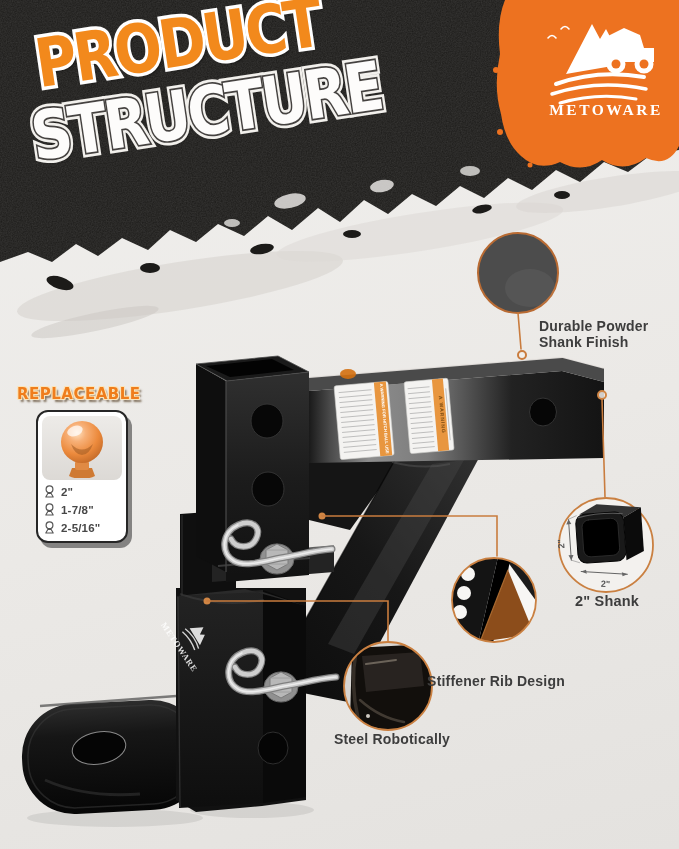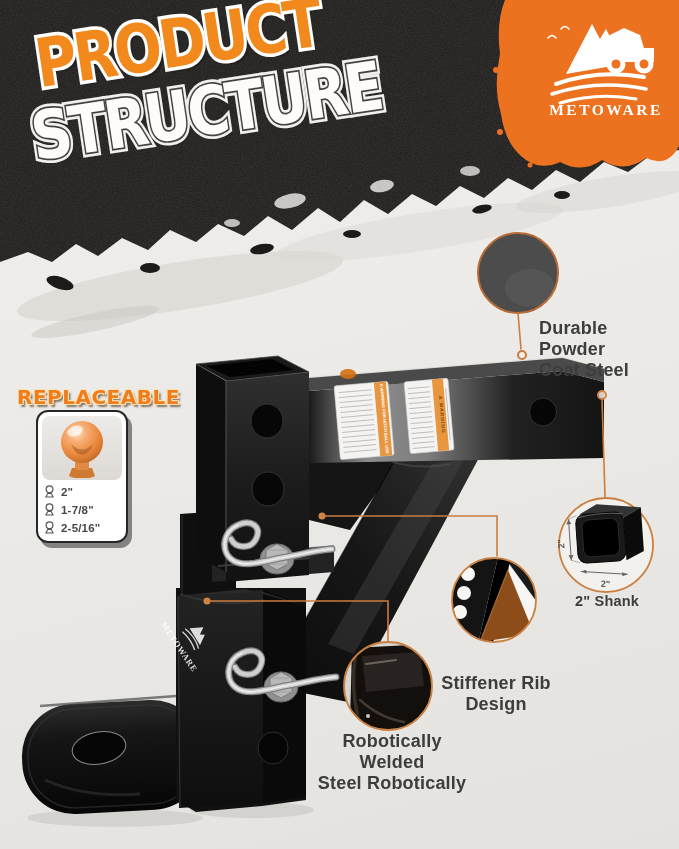--- a/index.html
+++ b/index.html
@@ -21,29 +21,29 @@
   .st-outer{-webkit-text-stroke:9px #f2f0ec;color:#f2f0ec;text-shadow:3px 4px 2px rgba(10,10,10,.35);}
   .st-mid{-webkit-text-stroke:3.5px #454240;color:#454240;}
   .st-fill{color:#fdfcfb;}
 
   
   .brand-text{left:538px;top:101px;width:136px;text-align:center;z-index:3;
     font-family:"Liberation Serif",serif;font-weight:700;font-size:15.5px;
     color:#ffffff;letter-spacing:2.5px;}
 
   
-  .co-label{z-index:4;color:#3d3d3d;font-weight:700;font-size:18px;line-height:1.16;letter-spacing:.2px;}
+  .co-label{z-index:4;color:#3d3d3d;font-weight:700;font-size:14px;line-height:1.16;letter-spacing:.2px;}
   .co-durable{left:539px;top:318px;width:130px;text-align:left;}
   .co-shank{left:548px;top:593px;width:118px;text-align:center;font-size:14.5px;}
   .co-stiffener{left:412px;top:645px;width:168px;text-align:center;margin-top:28px;}
   .co-weld{left:310px;top:731px;width:164px;text-align:center;}
 
   
   .rep-head{left:17px;top:385px;z-index:4;font-family:"DejaVu Sans",sans-serif;
-    font-weight:700;font-size:20px;letter-spacing:.5px;color:#ef7d1c;
+    font-weight:700;font-size:15px;letter-spacing:.5px;color:#ef7d1c;
     text-shadow:-1px -1px 0 #fbe4ba,1px -1px 0 #fbe4ba,-1px 1px 0 #fbe4ba,1px 1px 0 #fbe4ba,2.5px 3px 2px rgba(60,35,5,.6);}
   .rep-card{left:36px;top:410px;width:92px;z-index:4;background:#ffffff;
     border:2px solid #262626;border-radius:12px;box-shadow:4px 5px 0 rgba(30,30,30,.5);
     padding:4px 4px 7px;box-sizing:border-box;}
   .ball-img{height:64px;border-radius:8px;background:linear-gradient(#edebe8,#dcd9d5);
     display:flex;align-items:center;justify-content:center;overflow:hidden;}
   .size-row{display:flex;align-items:center;gap:5px;margin:5px 1px 0;
     font-size:11.5px;font-weight:700;color:#474747;letter-spacing:.2px;}
   .size-row svg{flex:0 0 auto;}
 </style>
@@ -338,26 +338,25 @@
   <div class="tline t2">
     <span class="st-outer">STRUCTURE</span>
     <span class="st-mid">STRUCTURE</span>
     <span class="st-fill">STRUCTURE</span>
   </div>
 
   <div class="abs brand-text">METOWARE</div>
 
   <div class="abs co-label co-durable">
     <div>Durable Powder</div>
-    <div>Coat Steel</div>
+    <div>Shank Finish</div>
   </div>
   <div class="abs co-label co-shank">2" Shank</div>
   <div class="abs co-label co-stiffener">Stiffener Rib Design</div>
   <div class="abs co-label co-weld">
-    <div>Robotically Welded</div>
     <div>Steel Robotically</div>
   </div>
 
   <div class="abs rep-head">REPLACEABLE</div>
   <div class="abs rep-card">
     <div class="ball-img">
       <svg width="72" height="60" viewBox="0 0 70 60">
         <defs>
           <radialGradient id="ballGrad" cx="0.38" cy="0.28" r="0.85">
             <stop offset="0" stop-color="#ffe3c2"></stop>

